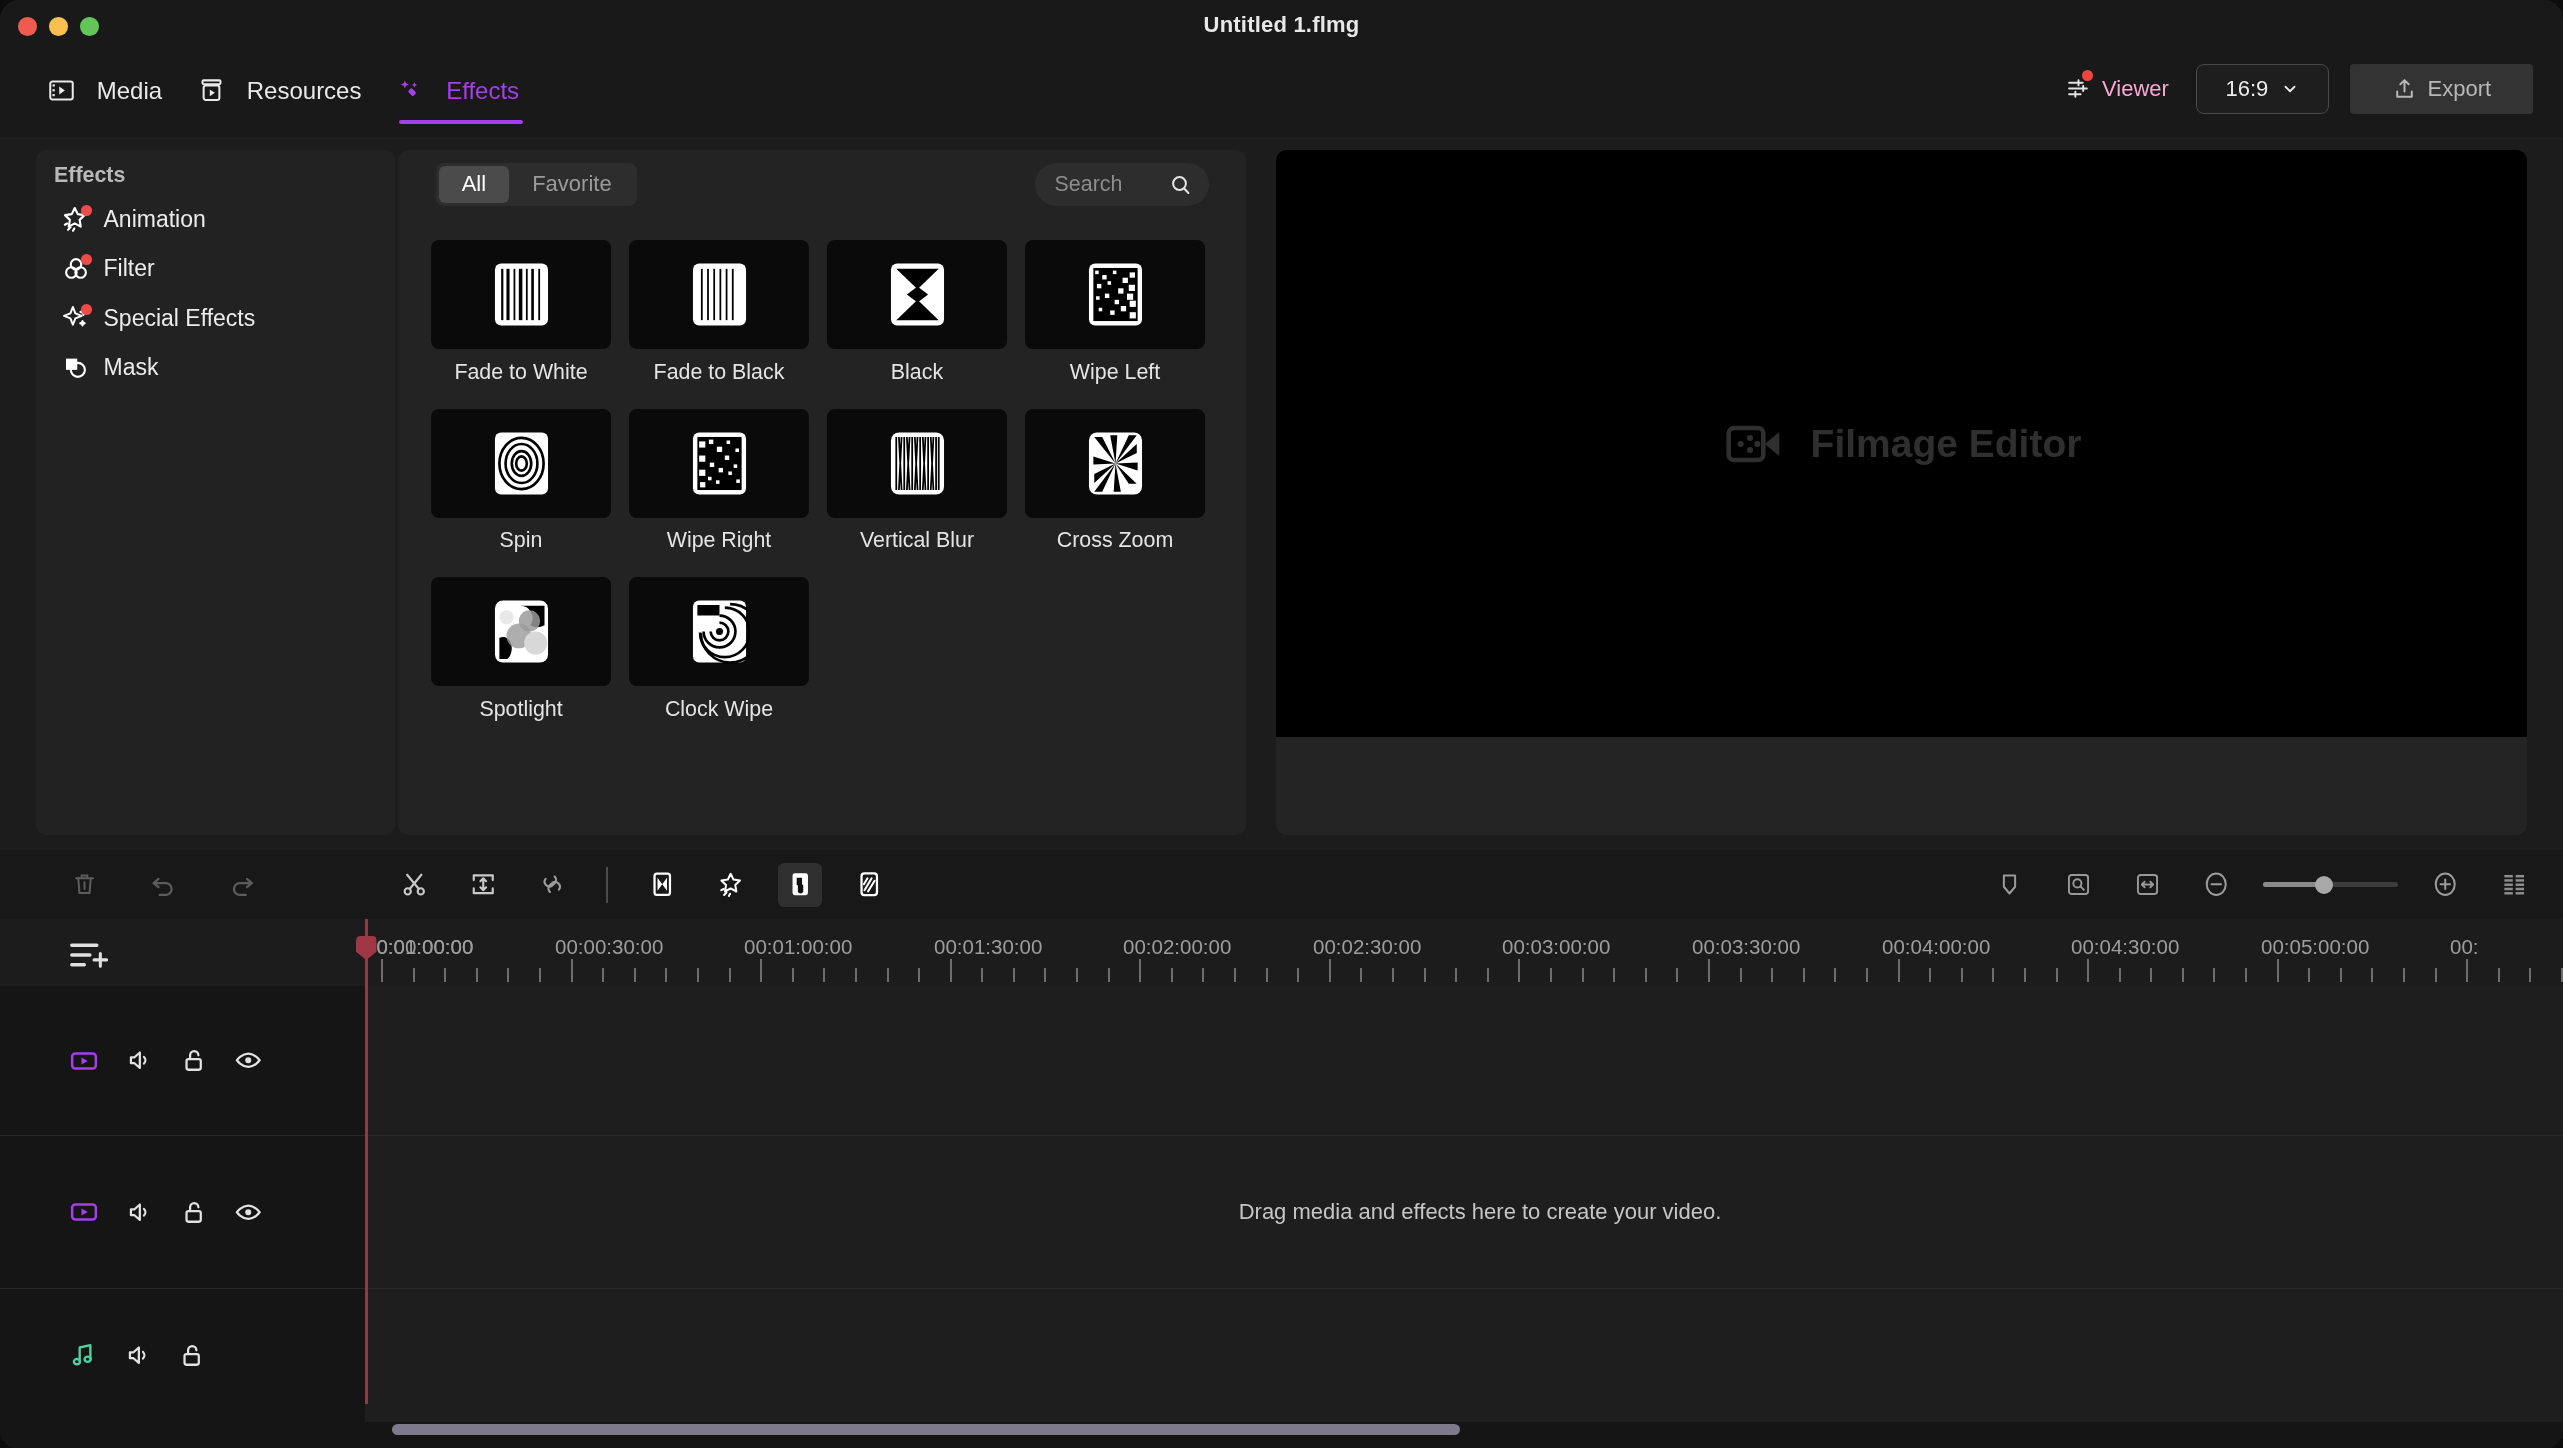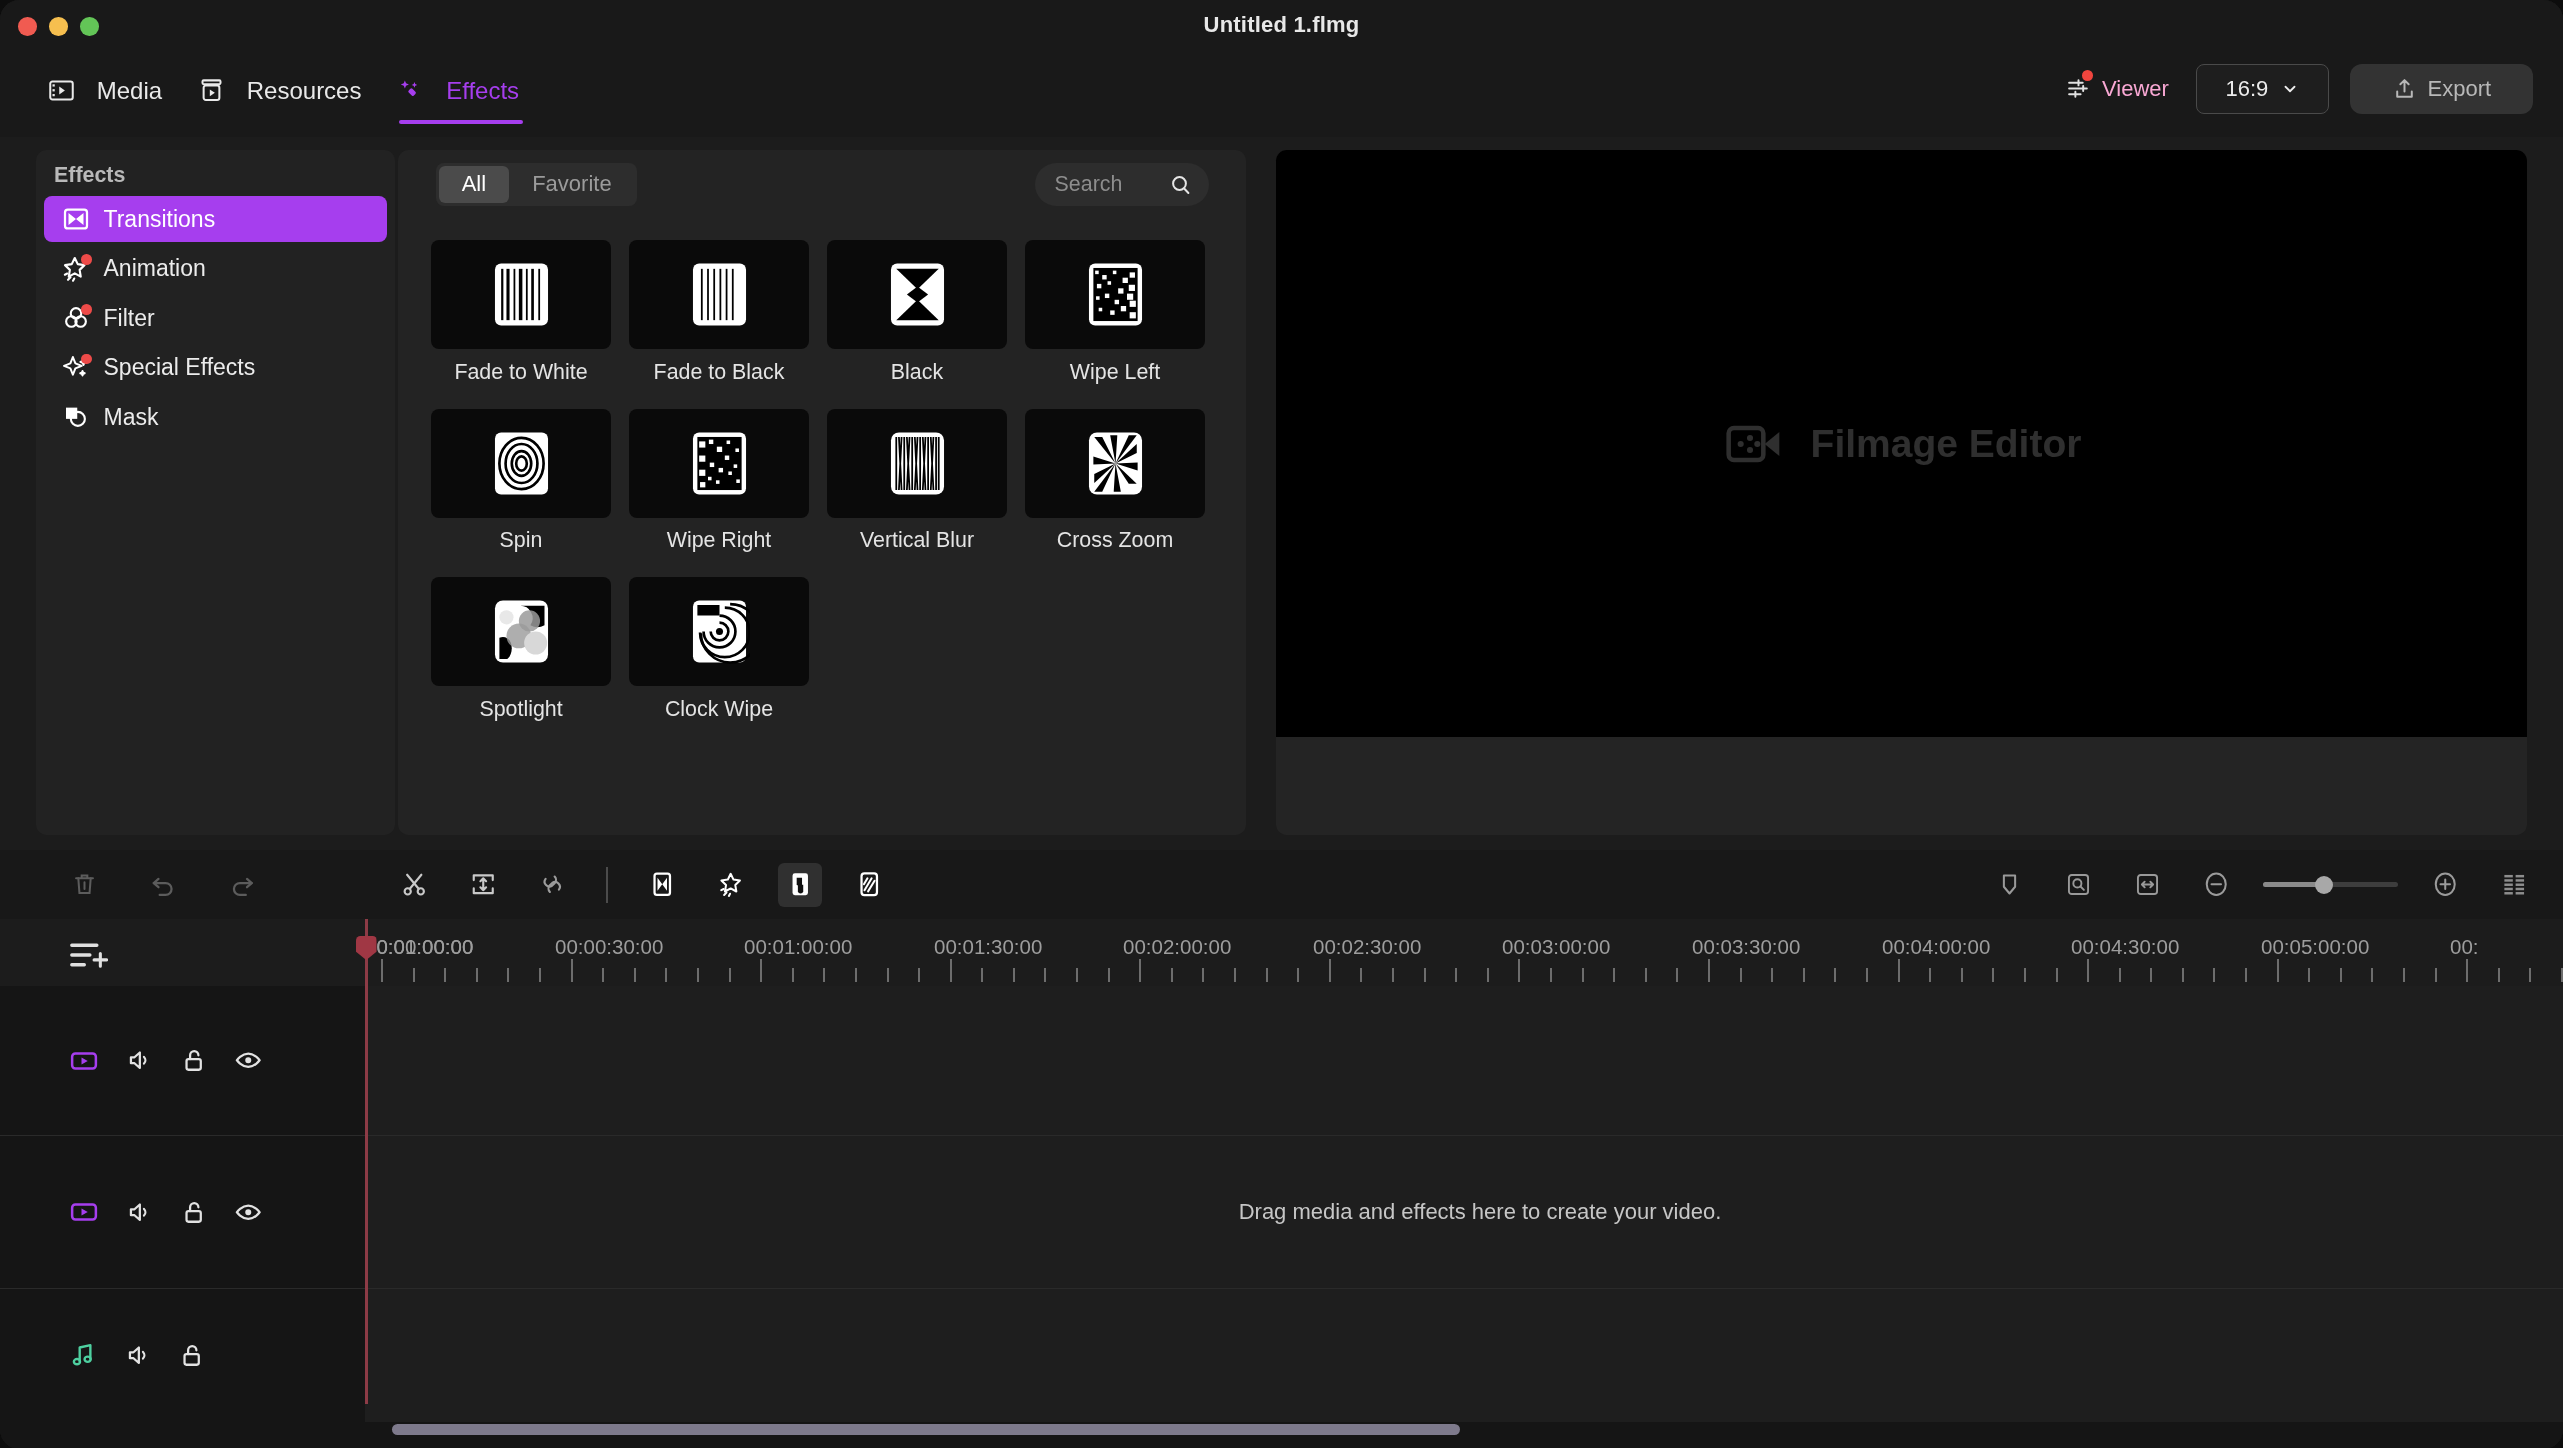--- a/index.html
+++ b/index.html
@@ -66,21 +66,21 @@
   }
   .ratio-select {
     display: flex; align-items: center; justify-content: center; gap: 12.5px;
     width: 133px; height: 50px;
     border: 1.3px solid #4a4a4a; border-radius: 8px;
     background: #1e1e1e; color: #ececec; font-size: 22px;
   }
   .export-btn {
     display: flex; align-items: center; justify-content: center; gap: 10.7px;
     width: 183px; height: 50px;
-    border-radius: 12px; background: #333333; color: #b8b8b8; font-size: 22px;
+    border-radius: 4px; background: #333333; color: #b8b8b8; font-size: 22px;
   }
 
   
   .sidebar {
     position: absolute; left: 36px; top: 150px;
     width: 359px; height: 685px;
     background: #222222; border-radius: 10.7px;
   }
   .sidebar-title {
     position: absolute; left: 18px; top: 12.5px;
@@ -315,29 +315,20 @@
         </span>
         <span>Export</span>
       </div>
     </div>
   </div>
 
   <div class="sidebar">
     <div class="sidebar-title">Effects</div>
     <div class="side-list">
 
-      <div class="side-item active">
-        <span class="side-icon">
-          <svg class="icon" width="30" height="30" viewBox="0 0 24 24" fill="none">
-            <rect x="3.2" y="4.5" width="17.6" height="15" rx="2.2" stroke="#fff" stroke-width="1.8"></rect>
-            <path d="M6 7.2l6 4.8-6 4.8zM18 7.2l-6 4.8 6 4.8z" fill="#fff"></path>
-          </svg>
-        </span>
-        <span>Transitions</span>
-      </div>
 
       <div class="side-item">
         <span class="side-icon">
           <svg class="icon" width="30" height="30" viewBox="0 0 24 24" fill="none" stroke="#fff" stroke-width="1.7" stroke-linecap="round" stroke-linejoin="round">
             <path d="M11 3.2l2.4 4.9 5.4.8-3.9 3.8.9 5.4-4.8-2.6-4.8 2.6.9-5.4-3.9-3.8 5.4-.8z"></path>
             <path d="M7.6 18.6l-2 2M10.6 19.6l-1 1.8M5 15.6l-1.9 1"></path>
           </svg>
           <span class="side-badge"></span>
         </span>
         <span>Animation</span>

